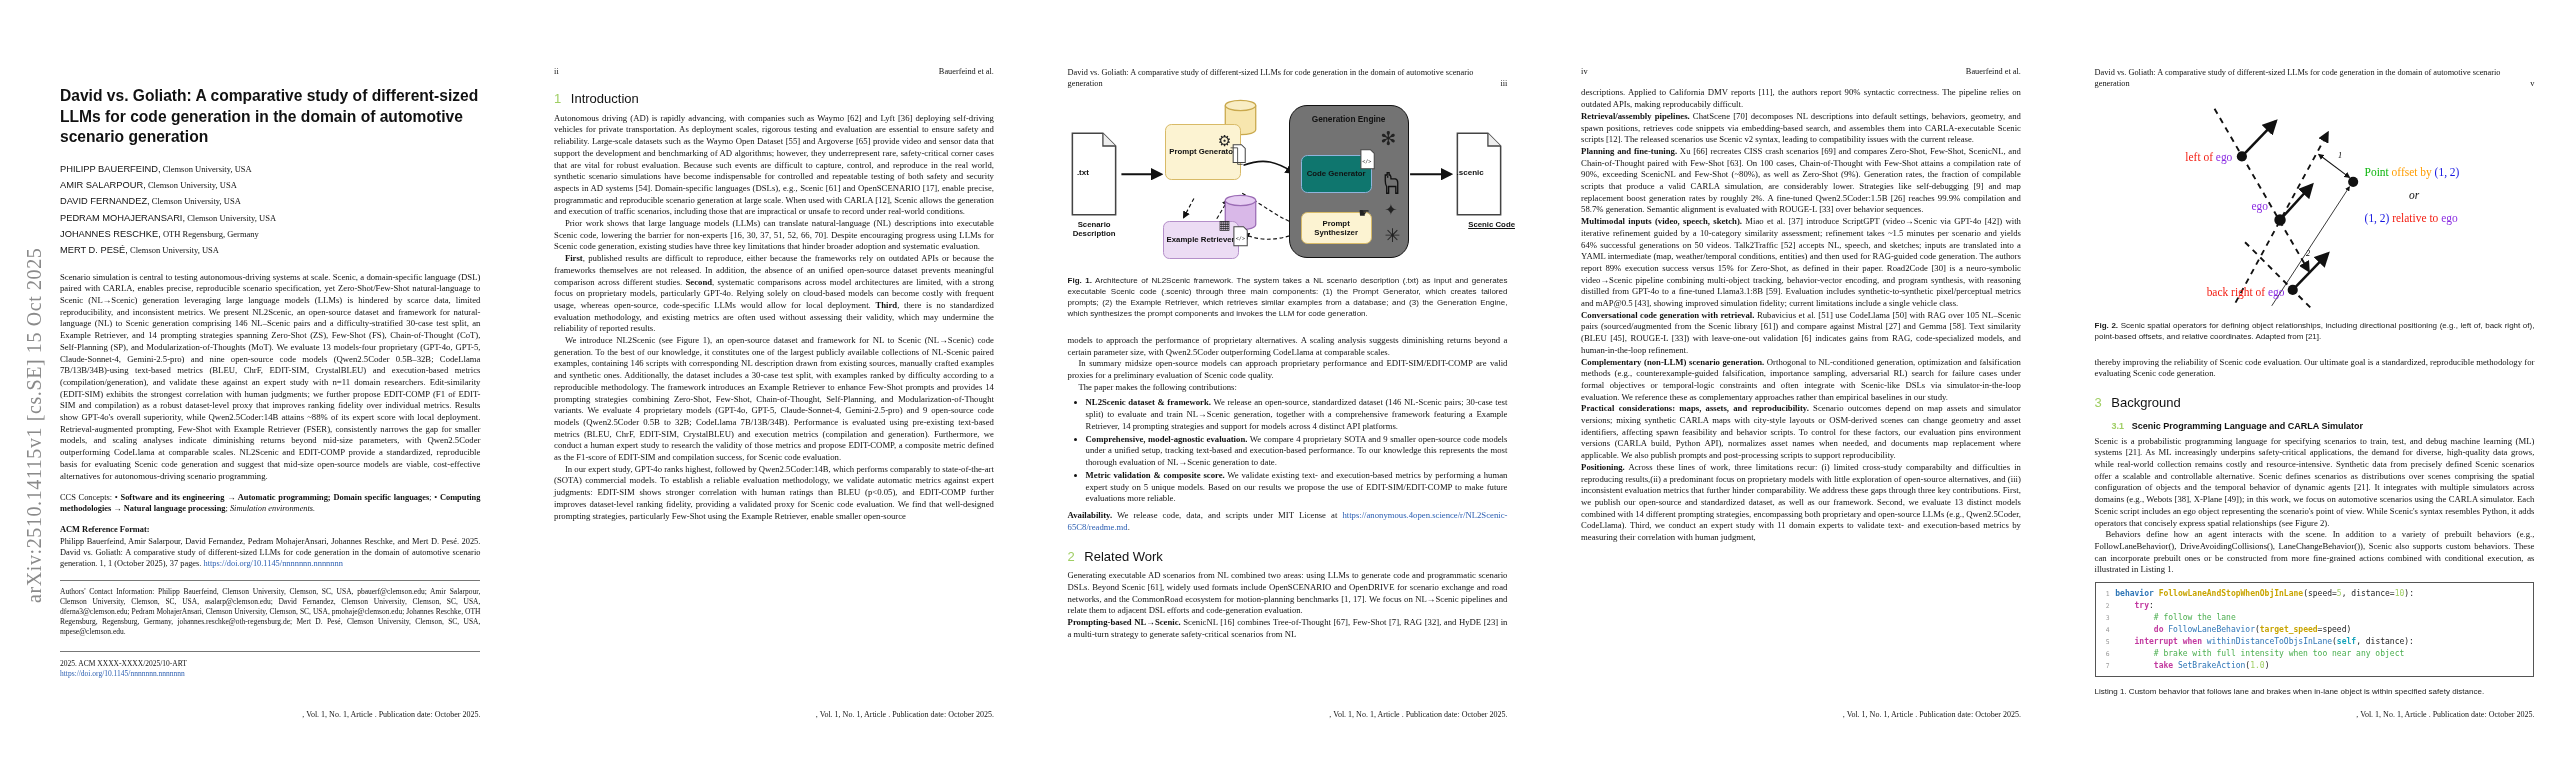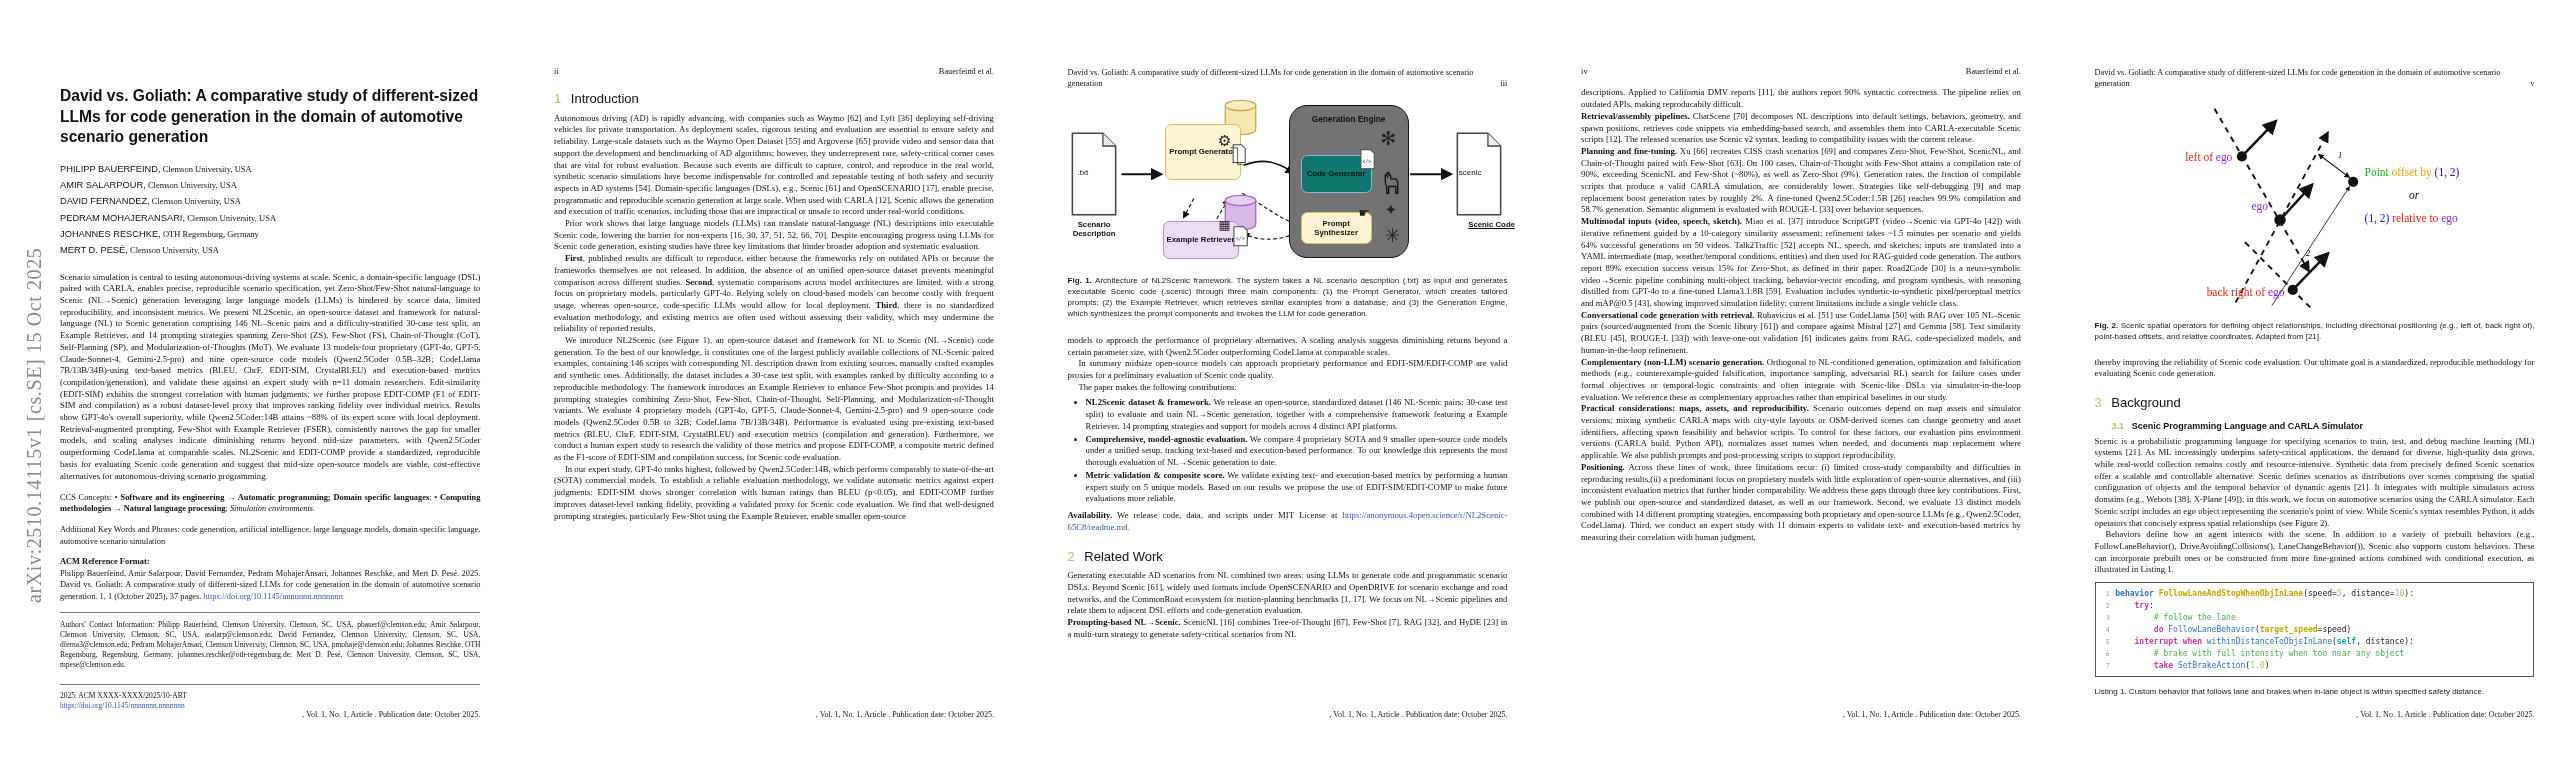--- a/index.html
+++ b/index.html
@@ -37,21 +37,21 @@
   
   .fig1{position:relative;height:167px;margin-top:9px;font-family:"Liberation Sans","DejaVu Sans",sans-serif;}
   .f1box{position:absolute;border-radius:6.4px;border:1px solid;display:flex;align-items:center;justify-content:center;text-align:center;font-weight:bold;font-size:7.8px;padding:2.5px;box-sizing:border-box;}
   .f1-yellow{background:#fcf3d2;border-color:#d8ba67;}
   .f1-purple{background:#ecdcf4;border-color:#b48fc9;}
   .f1-blue{background:#0f766e;border-color:#8fb4dd;}
   .engine{position:absolute;left:221px;top:6.4px;width:118px;height:151px;border:1.9px solid #111;border-radius:18px;background:#737373;}
   .engine-label{position:absolute;top:7.6px;left:0;width:100%;text-align:center;font-weight:bold;font-size:8.3px;}
   .docicon{position:absolute;}
   .doclabel{position:absolute;text-align:center;font-weight:bold;font-size:7.8px;line-height:9.5px;}
-  .docname{position:absolute;font-weight:normal;font-size:8px;text-align:center;width:23px;}
+  .docname{position:absolute;font-weight:bold;font-size:8px;text-align:center;width:23px;}
   .miniicon{position:absolute;font-family:"DejaVu Sans",sans-serif;color:#222;}
   .f1arrows{position:absolute;left:0;top:0;}
   
   .fig2wrap{width:420px;margin:6.4px auto 0;}
   .fig2 text{font-family:"Liberation Serif","DejaVu Serif",serif;font-size:18px;}
   .fig2 .tnum{font-size:13px;font-style:italic;}
   
   .listing{border:1px solid #555;margin-top:6.4px;padding:4.5px 3.8px 4.5px 0;}
   .lline{display:flex;font-family:"DejaVu Sans Mono","Liberation Mono",monospace;font-size:8px;line-height:12px;white-space:pre;}
   .lno{width:14px;text-align:right;padding-right:5.7px;color:#999;font-size:6.4px;flex:0 0 auto;}
@@ -75,21 +75,20 @@
     <div class="authors">
       <div class="author-line"><span class="aname">PHILIPP BAUERFEIND,</span><span class="aaffil"> Clemson University, USA</span></div>
       <div class="author-line"><span class="aname">AMIR SALARPOUR,</span><span class="aaffil"> Clemson University, USA</span></div>
       <div class="author-line"><span class="aname">DAVID FERNANDEZ,</span><span class="aaffil"> Clemson University, USA</span></div>
       <div class="author-line"><span class="aname">PEDRAM MOHAJERANSARI,</span><span class="aaffil"> Clemson University, USA</span></div>
       <div class="author-line"><span class="aname">JOHANNES RESCHKE,</span><span class="aaffil"> OTH Regensburg, Germany</span></div>
       <div class="author-line"><span class="aname">MERT D. PESÉ,</span><span class="aaffil"> Clemson University, USA</span></div>
     </div>
     <p class="body-text abstract">Scenario simulation is central to testing autonomous-driving systems at scale. Scenic, a domain-specific language (DSL) paired with CARLA, enables precise, reproducible scenario specification, yet Zero-Shot/Few-Shot natural-language to Scenic (NL→Scenic) generation leveraging large language models (LLMs) is hindered by scarce data, limited reproducibility, and inconsistent metrics. We present NL2Scenic, an open-source dataset and framework for natural-language (NL) to Scenic generation comprising 146 NL–Scenic pairs and a difficulty-stratified 30-case test split, an Example Retriever, and 14 prompting strategies spanning Zero-Shot (ZS), Few-Shot (FS), Chain-of-Thought (CoT), Self-Planning (SP), and Modularization-of-Thoughts (MoT). We evaluate 13 models-four proprietary (GPT-4o, GPT-5, Claude-Sonnet-4, Gemini-2.5-pro) and nine open-source code models (Qwen2.5Coder 0.5B–32B; CodeLlama 7B/13B/34B)-using text-based metrics (BLEU, ChrF, EDIT-SIM, CrystalBLEU) and execution-based metrics (compilation/generation), and validate these against an expert study with n=11 domain researchers. Edit-similarity (EDIT-SIM) exhibits the strongest correlation with human judgments; we further propose EDIT-COMP (F1 of EDIT-SIM and compilation) as a robust dataset-level proxy that improves ranking fidelity over individual metrics. Results show GPT-4o's overall superiority, while Qwen2.5Coder:14B attains ~88% of its expert score with local deployment. Retrieval-augmented prompting, Few-Shot with Example Retriever (FSER), consistently narrows the gap for smaller models, and scaling analyses indicate diminishing returns beyond mid-size parameters, with Qwen2.5Coder outperforming CodeLlama at comparable scales. NL2Scenic and EDIT-COMP provide a standardized, reproducible basis for evaluating Scenic code generation and suggest that mid-size open-source models are viable, cost-effective alternatives for autonomous-driving scenario programming.</p>
     <p class="metablock"><span>CCS Concepts: • </span><span class="b">Software and its engineering → Automatic programming; Domain specific languages</span><span>; • </span><span class="b">Computing methodologies → Natural language processing</span><span>; </span><span class="i">Simulation environments.</span></p>
-    <p class="metablock">Additional Key Words and Phrases: code generation, artificial intelligence, large language models, domain specific language, automotive scenario simulation</p>
     <p class="metablock b" style="margin-bottom:0;">ACM Reference Format:</p>
     <p class="metablock" style="margin-top:0;"><span>Philipp Bauerfeind, Amir Salarpour, David Fernandez, Pedram MohajerAnsari, Johannes Reschke, and Mert D. Pesé. 2025. David vs. Goliath: A comparative study of different-sized LLMs for code generation in the domain of automotive scenario generation.  1, 1 (October 2025), 37 pages. </span><a class="link" href="#">https://doi.org/10.1145/nnnnnnn.nnnnnnn</a></p>
     <hr class="rule">
     <p class="smalltext">Authors' Contact Information: Philipp Bauerfeind, Clemson University, Clemson, SC, USA, pbauerf@clemson.edu; Amir Salarpour, Clemson University, Clemson, SC, USA, asalarp@clemson.edu; David Fernandez, Clemson University, Clemson, SC, USA, dferna3@clemson.edu; Pedram MohajerAnsari, Clemson University, Clemson, SC, USA, pmohaje@clemson.edu; Johannes Reschke, OTH Regensburg, Regensburg, Germany, johannes.reschke@oth-regensburg.de; Mert D. Pesé, Clemson University, Clemson, SC, USA, mpese@clemson.edu.</p>
     <hr class="rule" style="margin-top:14px;">
     <p class="smalltext">2025. ACM XXXX-XXXX/2025/10-ART</p>
     <p class="smalltext"><a class="link" href="#">https://doi.org/10.1145/nnnnnnn.nnnnnnn</a></p>
     <div class="pfoot">, Vol. 1, No. 1, Article . Publication date: October 2025.</div>
   </div>
 

